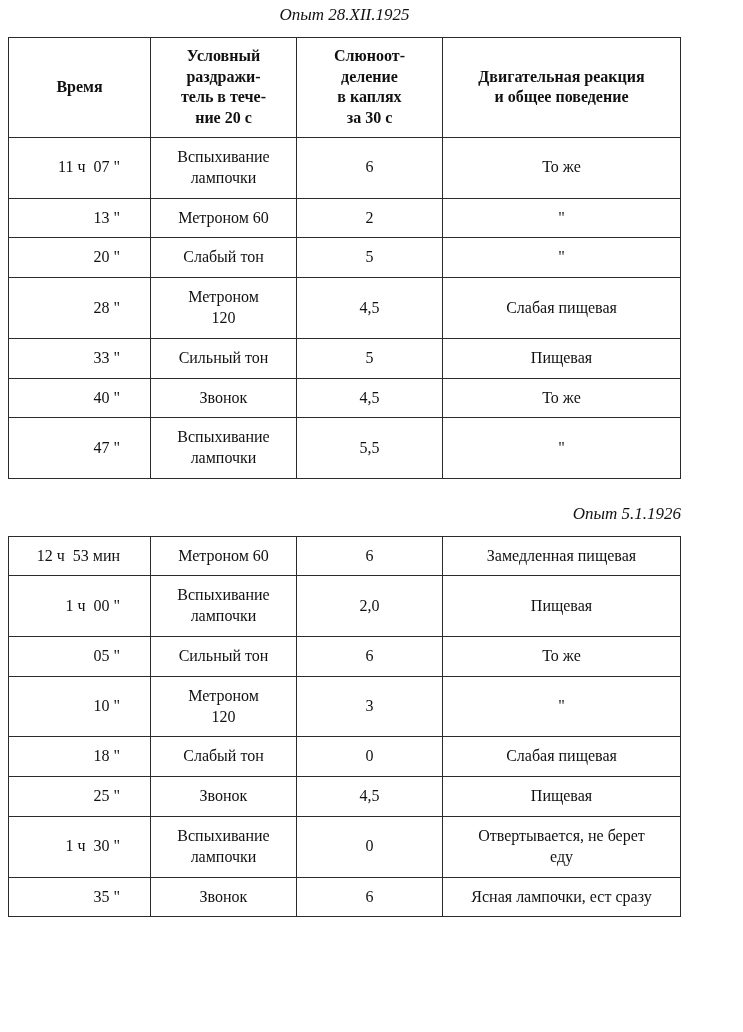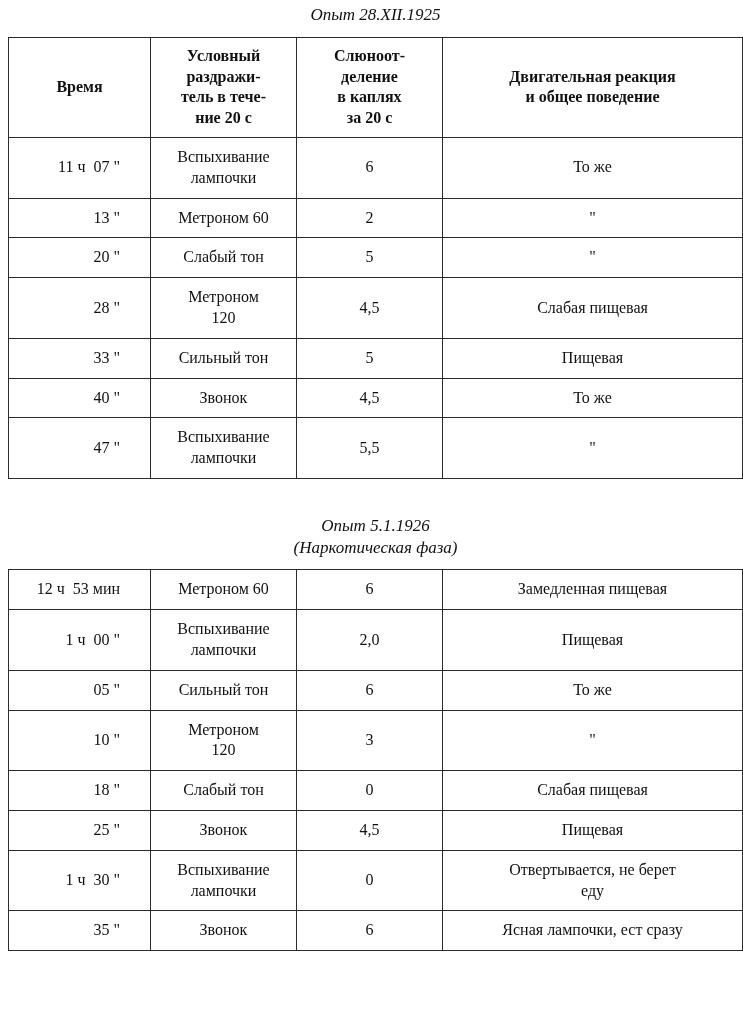--- a/index.html
+++ b/index.html
@@ -1,37 +1,38 @@
 <!DOCTYPE html>
 <html><head>
 <meta charset="utf-8">
 <style>
   html, body {
     margin: 0;
     padding: 0;
     background: #ffffff;
   }
   .page {
-    width: 743px;
+    width: 681px;
     height: 1032px;
     box-sizing: border-box;
     padding: 4px 0 0 8px;
     overflow: hidden;
     background: #ffffff;
     color: #111111;
     font-family: "Liberation Serif", "DejaVu Serif", serif;
   }
   .exp-title {
     text-align: center;
     font-style: italic;
     font-size: 17px;
     line-height: 1.28;
   }
   .section-2 .exp-title-main {
-    margin-top: 36px;
+    margin-top: 24px;
+    text-align: right;
   }
   table.exp-table {
     border-collapse: collapse;
     width: 100%;
     table-layout: fixed;
     margin-top: 11px;
   }
   .exp-table th,
   .exp-table td {
     border: 1px solid #2b2b2b;
@@ -73,21 +74,21 @@
       <thead>
         <tr>
           <th class="col-0">Время</th>
           <th class="col-1">Условный
 раздражи-
 тель в тече-
 ние 20 с</th>
           <th class="col-2">Слюноот-
 деление
 в каплях
-за 20 с</th>
+за 30 с</th>
           <th class="col-3">Двигательная реакция
 и общее поведение</th>
         </tr>
       </thead>
       <tbody>
           <tr>
             <td class="col-0">11 ч  07 "</td>
             <td class="col-1">Вспыхивание
 лампочки</td>
             <td class="col-2">6</td>
@@ -130,21 +131,20 @@
 лампочки</td>
             <td class="col-2">5,5</td>
             <td class="col-3">"</td>
           </tr>
         </tbody>
     </table>
   </section>
 
   <section class="section-2">
     <div class="exp-title exp-title-main">Опыт 5.1.1926</div>
-    <div class="exp-title">(Наркотическая фаза)</div>
 
     <table class="exp-table">
       <colgroup>
         <col style="width:142px">
         <col style="width:146px">
         <col style="width:146px">
         <col>
       </colgroup>
       <tbody>
           <tr>

